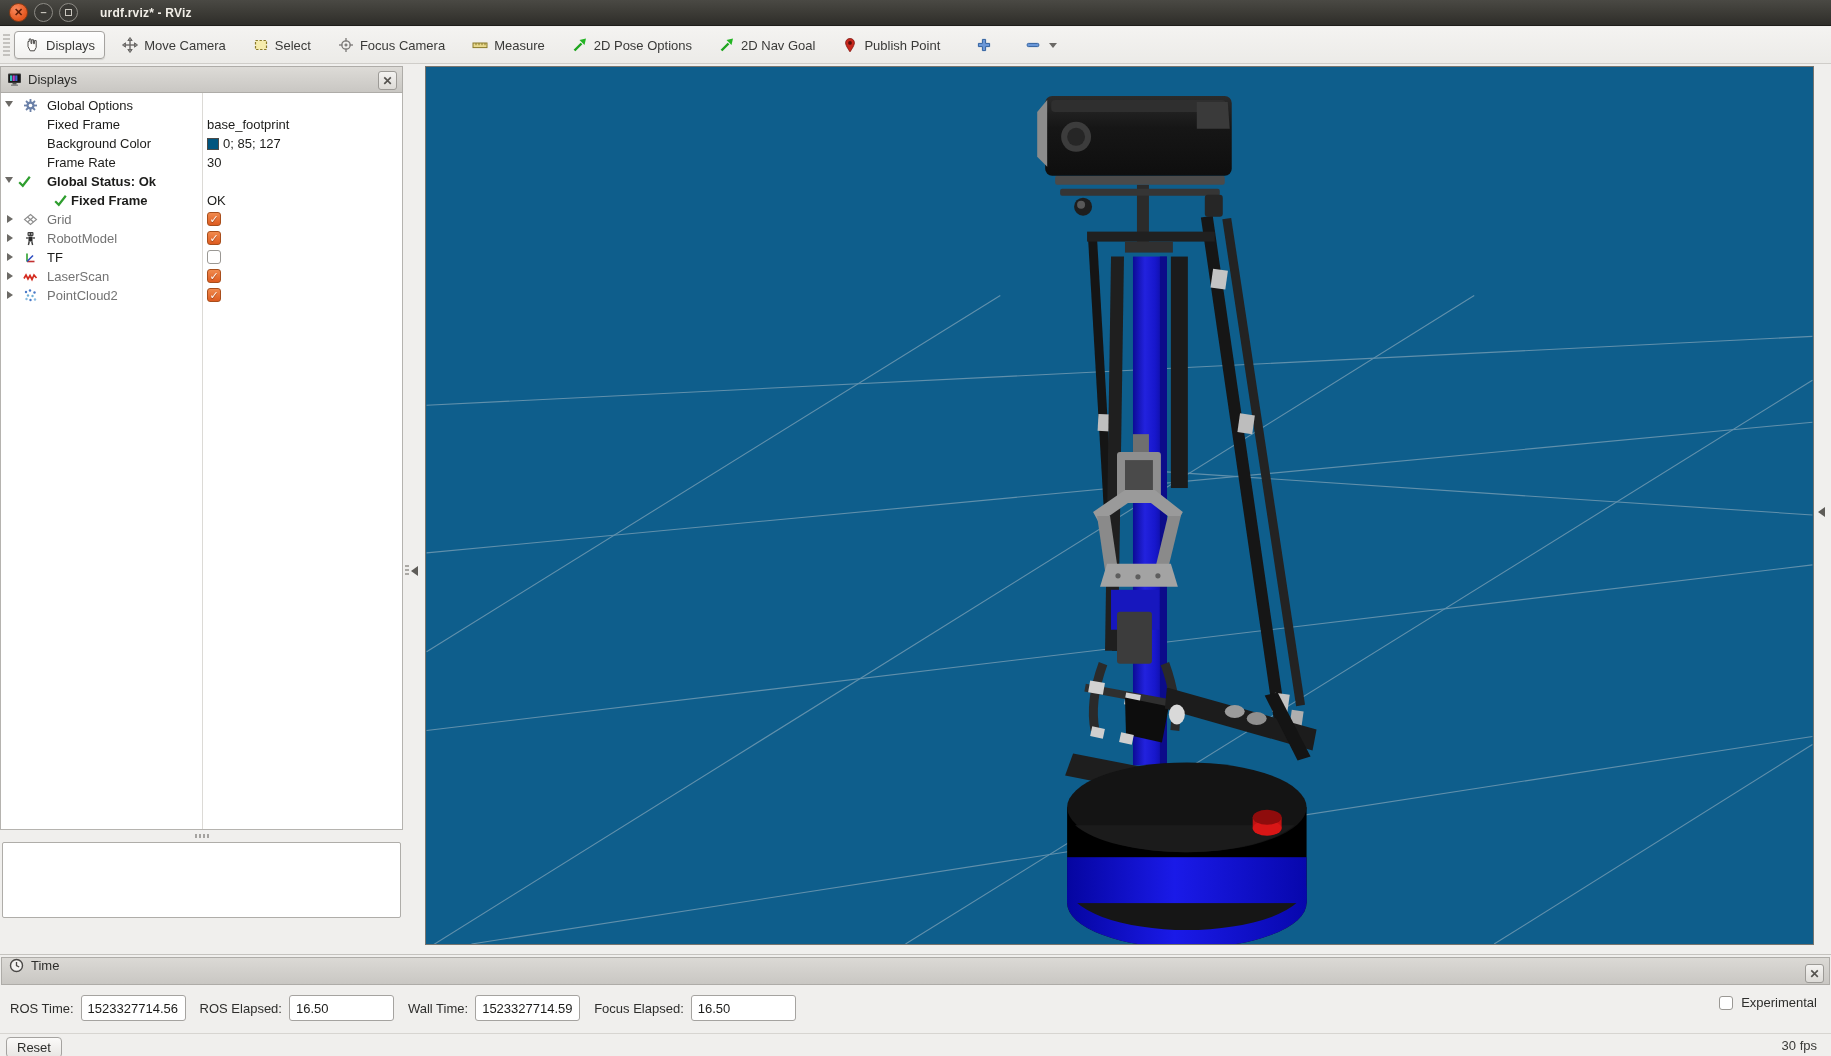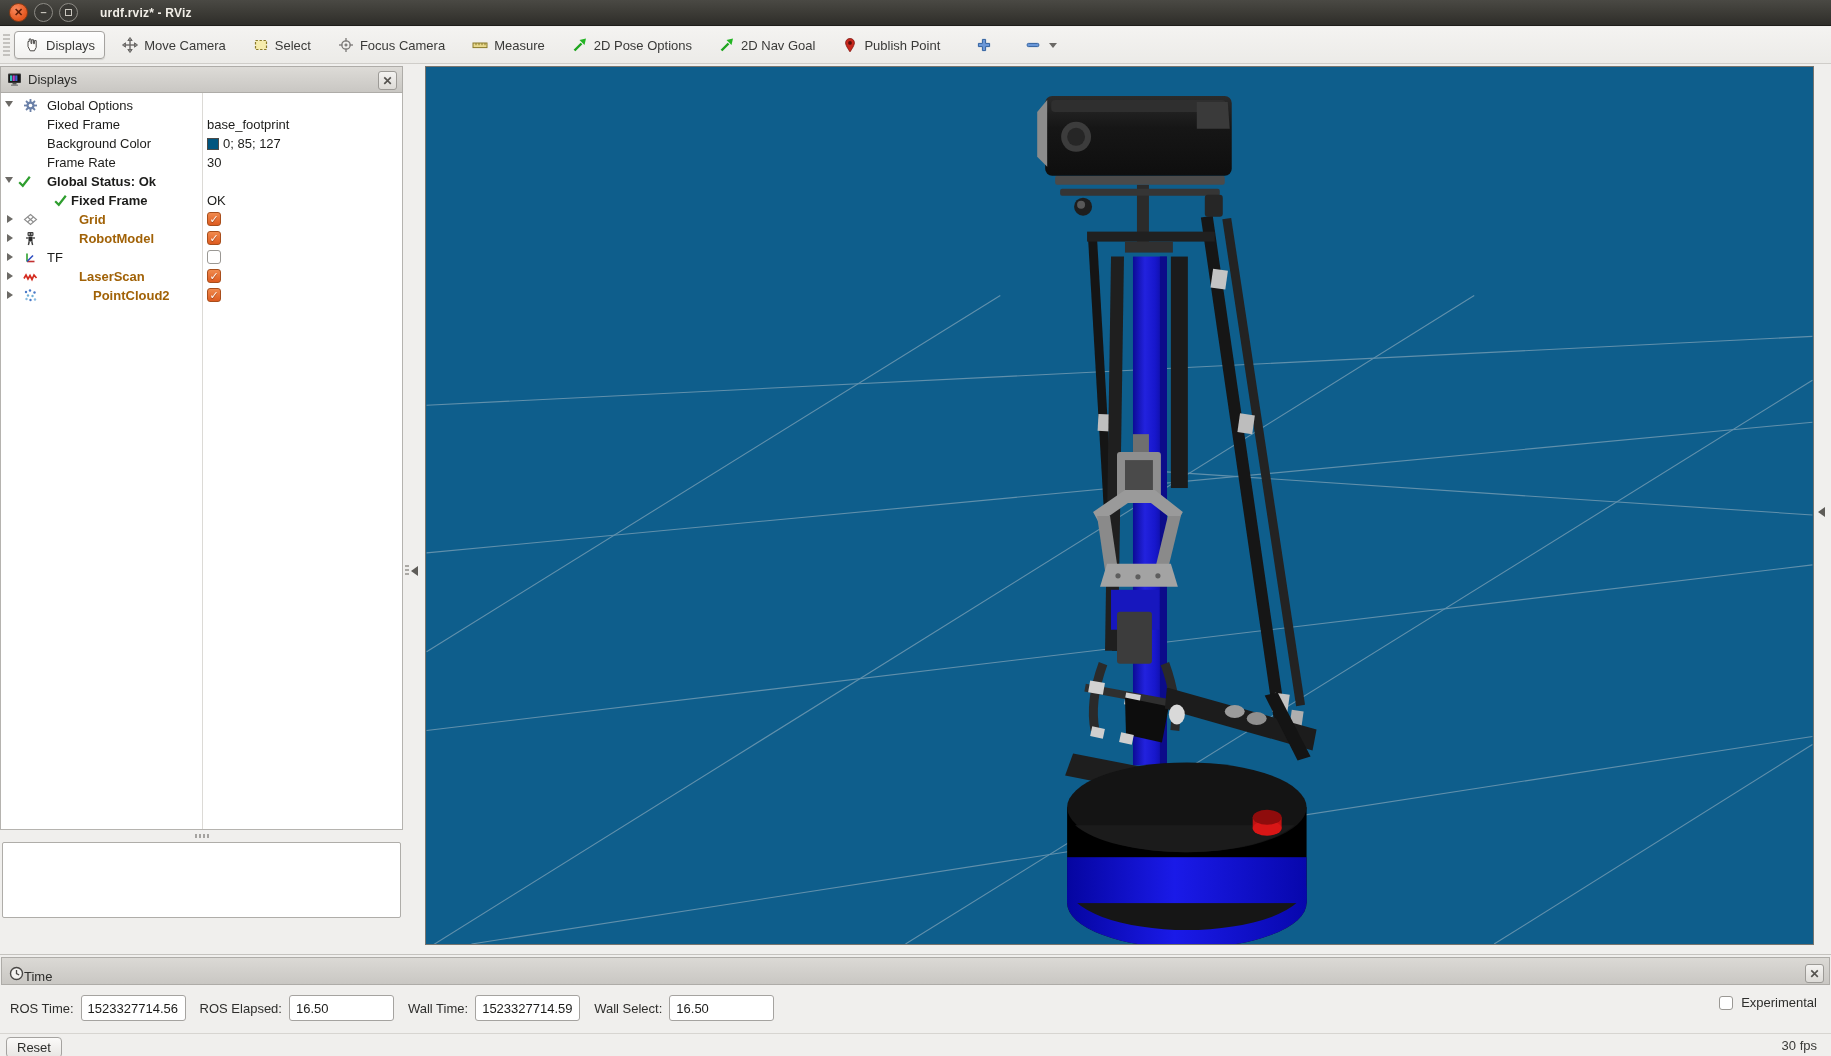--- a/index.html
+++ b/index.html
@@ -45,21 +45,21 @@
   .tree { position:absolute; left:0; top:27px; width:403px; height:737px; background:#FFFFFF;
     border:1px solid #B5B3AF; border-top:none; }
   .tree-divider { position:absolute; left:201px; top:0; width:1px; height:100%; background:#DCDAD6; }
   .tree-row { position:absolute; left:0; width:401px; height:19px; font-size:13px; color:#1C1C1A; }
   .tree-row .exp { position:absolute; top:5px; width:0; height:0; }
   .exp-right { border-top:4px solid transparent; border-bottom:4px solid transparent; border-left:6px solid #6C6A66; }
   .exp-down  { border-left:4px solid transparent; border-right:4px solid transparent; border-top:6px solid #6C6A66; }
   .row-icon { position:absolute; top:2px; width:15px; height:15px; }
   .row-label { position:absolute; top:2px; white-space:nowrap; }
   .row-label.bold { font-weight:bold; }
-  .row-label.blue { font-weight:bold; color:#a16207;margin-left:32px; }
+  .row-label.blue { font-weight:normal; color:#737373; }
   .value-cell { position:absolute; left:206px; top:2px; display:flex; align-items:center; gap:4px; white-space:nowrap; }
   .checkbox { width:14px; height:14px; border-radius:3px; border:1px solid #9A9894; background:#FFFFFF;
     display:flex; align-items:center; justify-content:center; font-size:11px; line-height:1; }
   .checkbox.checked { background:linear-gradient(#F08A4E,#DE5B20); border:1px solid #A84E1C;
     color:#FFF8F2; text-shadow:0 1px 1px rgba(90,30,0,.5); }
   .swatch { width:12px; height:12px; border:1px solid #4A4A48; display:inline-block; }
   .splitter { position:absolute; left:0; top:764px; width:403px; height:12px; background:#F0EFED;
     display:flex; align-items:center; justify-content:center; }
   .splitter .dots { width:14px; height:4px;
     background:repeating-linear-gradient(90deg,#A5A3A0 0 2px, transparent 2px 4px); }
@@ -82,21 +82,21 @@
   
   .viewport { position:absolute; left:425px; top:66px; width:1389px; height:879px;
     background:#0E5E8C; border:1px solid #77756F; }
   .viewport svg { position:absolute; left:0; top:0; }
 
   
   .time-panel { position:absolute; left:0; top:954px; width:1831px; height:102px; background:#F0EFED;
     border-top:1px solid #C5C3BF; }
   .time-header { position:absolute; left:1px; top:2px; width:1829px; height:28px;
     background:linear-gradient(#DBD9D5,#C9C7C3); border:1px solid #AEACA8;
-    display:flex; align-items:flex-end; padding-left:7px; font-size:13px; color:#2E2E2C; }
+    display:flex; align-items:flex-start; gap:7px; padding-left:7px; font-size:13px; color:#2E2E2C; }
   .time-close { position:absolute; right:5px; top:6px; width:19px; height:19px; border-radius:3px;
     background:linear-gradient(#F4F3F1,#DDDBD7); border:1px solid #9C9A96; color:#55534F;
     font-size:12px; font-weight:bold; display:flex; align-items:center; justify-content:center; }
   .time-fields { position:absolute; left:0; top:30px; width:1831px; height:46px;
     display:flex; align-items:center; }
   .tfield { display:flex; align-items:center; }
   .tfield label { font-size:13px; color:#2E2E2C; margin-right:7px; }
   .tfield input { height:26px; border:1px solid #A5A3A0; border-radius:3px; background:#FFFFFF;
     font-size:13px; color:#1C1C1A; padding-left:6px; font-family:"Liberation Sans",sans-serif; }
   .experimental { position:absolute; right:14px; display:flex; align-items:center; gap:8px;
@@ -327,21 +327,21 @@
             <span class="row-icon" style="left: 22px;"><svg width="15" height="15" viewBox="0 0 15 15" fill="#4A7AC8">
                 <circle cx="3" cy="4" r="1.2"></circle>
                 <circle cx="7" cy="2.5" r="1.2"></circle>
                 <circle cx="11.5" cy="4.5" r="1.2"></circle>
                 <circle cx="5" cy="7.5" r="1.2" fill="#6FAED6"></circle>
                 <circle cx="9.5" cy="8" r="1.2" fill="#6FAED6"></circle>
                 <circle cx="3.5" cy="11" r="1.2" fill="#8ABDE2"></circle>
                 <circle cx="7.5" cy="12" r="1.2"></circle>
                 <circle cx="12" cy="11.5" r="1.2" fill="#8ABDE2"></circle>
               </svg></span>
-            <span class="row-label blue" style="left: 60px;">PointCloud2</span>
+            <span class="row-label blue" style="left: 46px;">PointCloud2</span>
             <span class="value-cell">
               <span class="checkbox checked">✓</span>
             </span>
           </div>
         </div>
     </div>
     <div class="splitter">
         <div class="dots"></div>
       </div>
     <div class="desc-box"></div>
@@ -509,21 +509,21 @@
         </div>
         <div class="tfield" style="margin-left: 14px;">
           <label>ROS Elapsed:</label>
           <input value="16.50" style="width: 105px;">
         </div>
         <div class="tfield" style="margin-left: 14px;">
           <label>Wall Time:</label>
           <input value="1523327714.59" style="width: 105px;">
         </div>
         <div class="tfield" style="margin-left: 14px;">
-          <label>Wall Select:</label>
+          <label>Focus Elapsed:</label>
           <input value="16.50" style="width: 105px;">
         </div>
       </div>
     <div class="experimental" style="top:40px;">
       <span class="checkbox"></span>
       <span>Experimental</span>
     </div>
     <div class="time-bottom">
       <div class="reset-btn">Reset</div>
       <div class="fps">30 fps</div>

